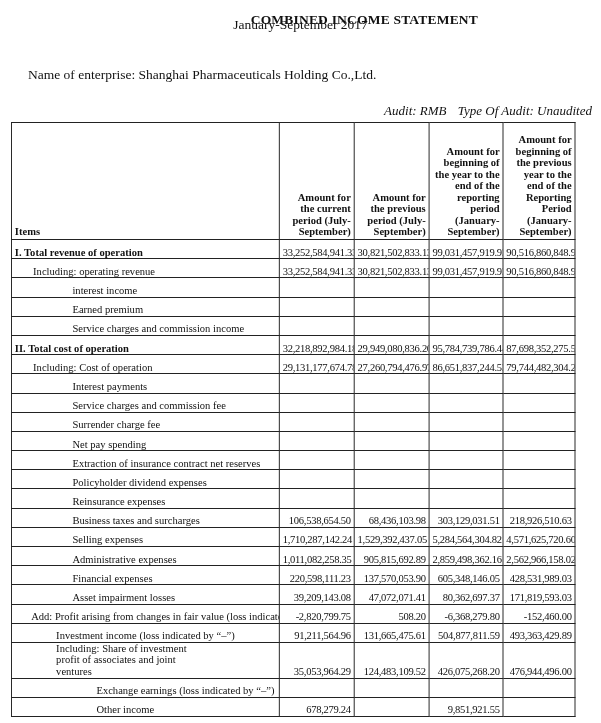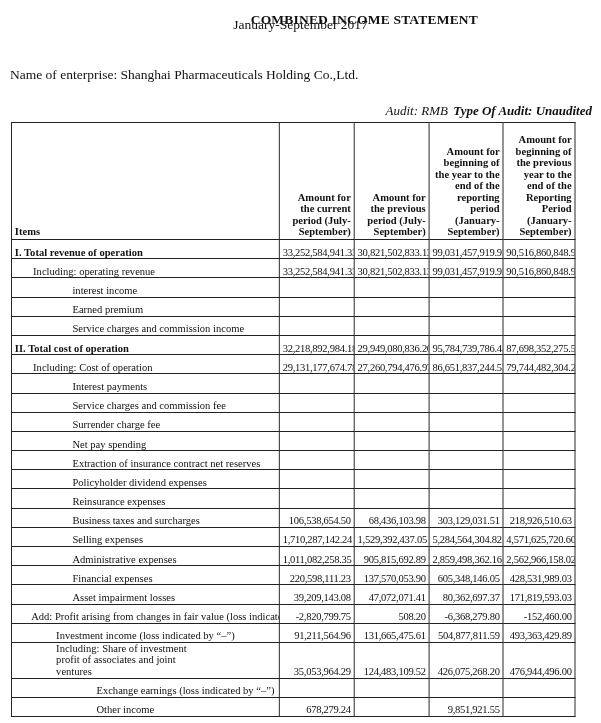--- a/index.html
+++ b/index.html
@@ -9,26 +9,26 @@
   }
   .title {
     position: absolute; left: 0; width: 478px; top: 12px; text-align: right;
     font-weight: bold; font-size: 13.5px; letter-spacing: 0.2px;
   }
   .subtitle {
     position: absolute; left: 0; width: 601px; top: 17px; text-align: center;
     font-size: 13.5px;
   }
   .enterprise {
-    position: absolute; left: 10px; top: 67px; font-size: 13.5px;
+    position: absolute; left: 28px; top: 67px; font-size: 13.5px;
   }
   .unitline {
     position: absolute; right: 9px; top: 103px; font-size: 13px; font-style: italic;
   }
-  .unitline span + span { margin-left: 2px; font-weight: bold; }
+  .unitline span + span { margin-left: 8px; }
   table {
     position: absolute; left: 11px; top: 122px;
     border-collapse: collapse; table-layout: fixed; width: 581px;
     font-size: 11px; line-height: 1.05;
     transform: scaleX(0.96); transform-origin: left top;
   }
   td, th {
     border: 1px solid #222; padding: 0 3px; height: 18.2px; vertical-align: bottom;
     white-space: nowrap; overflow: hidden;
   }

